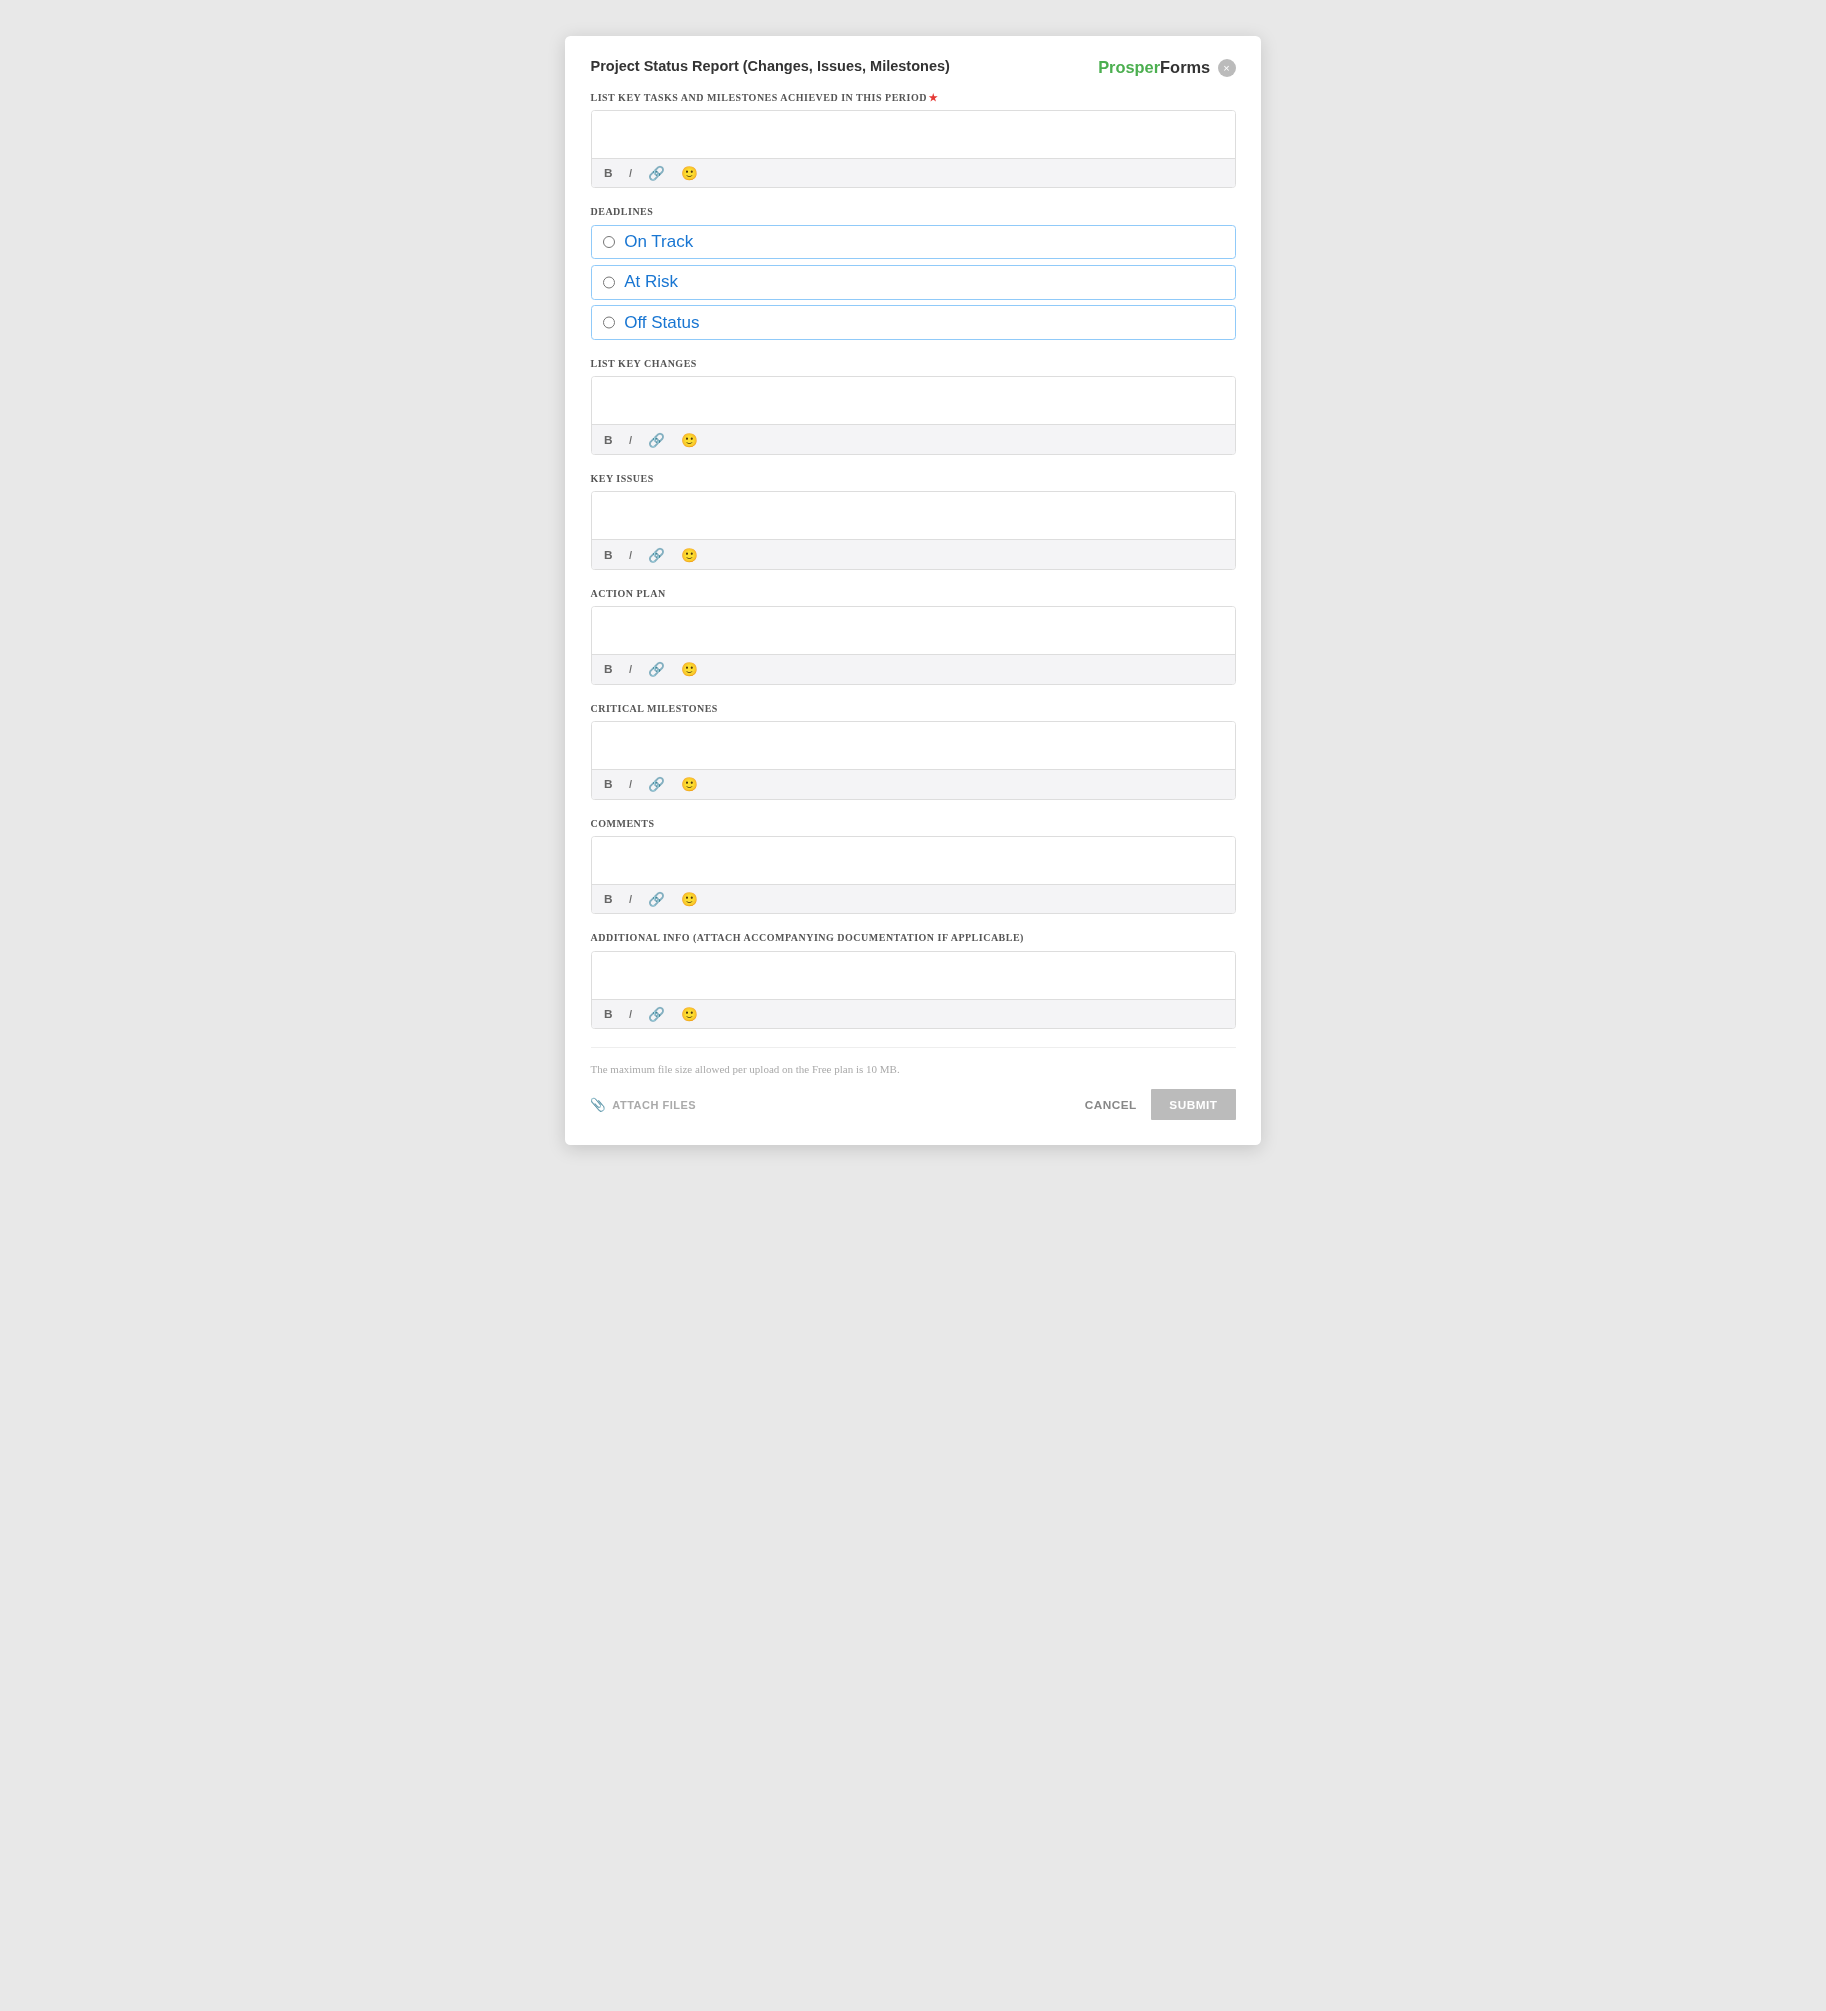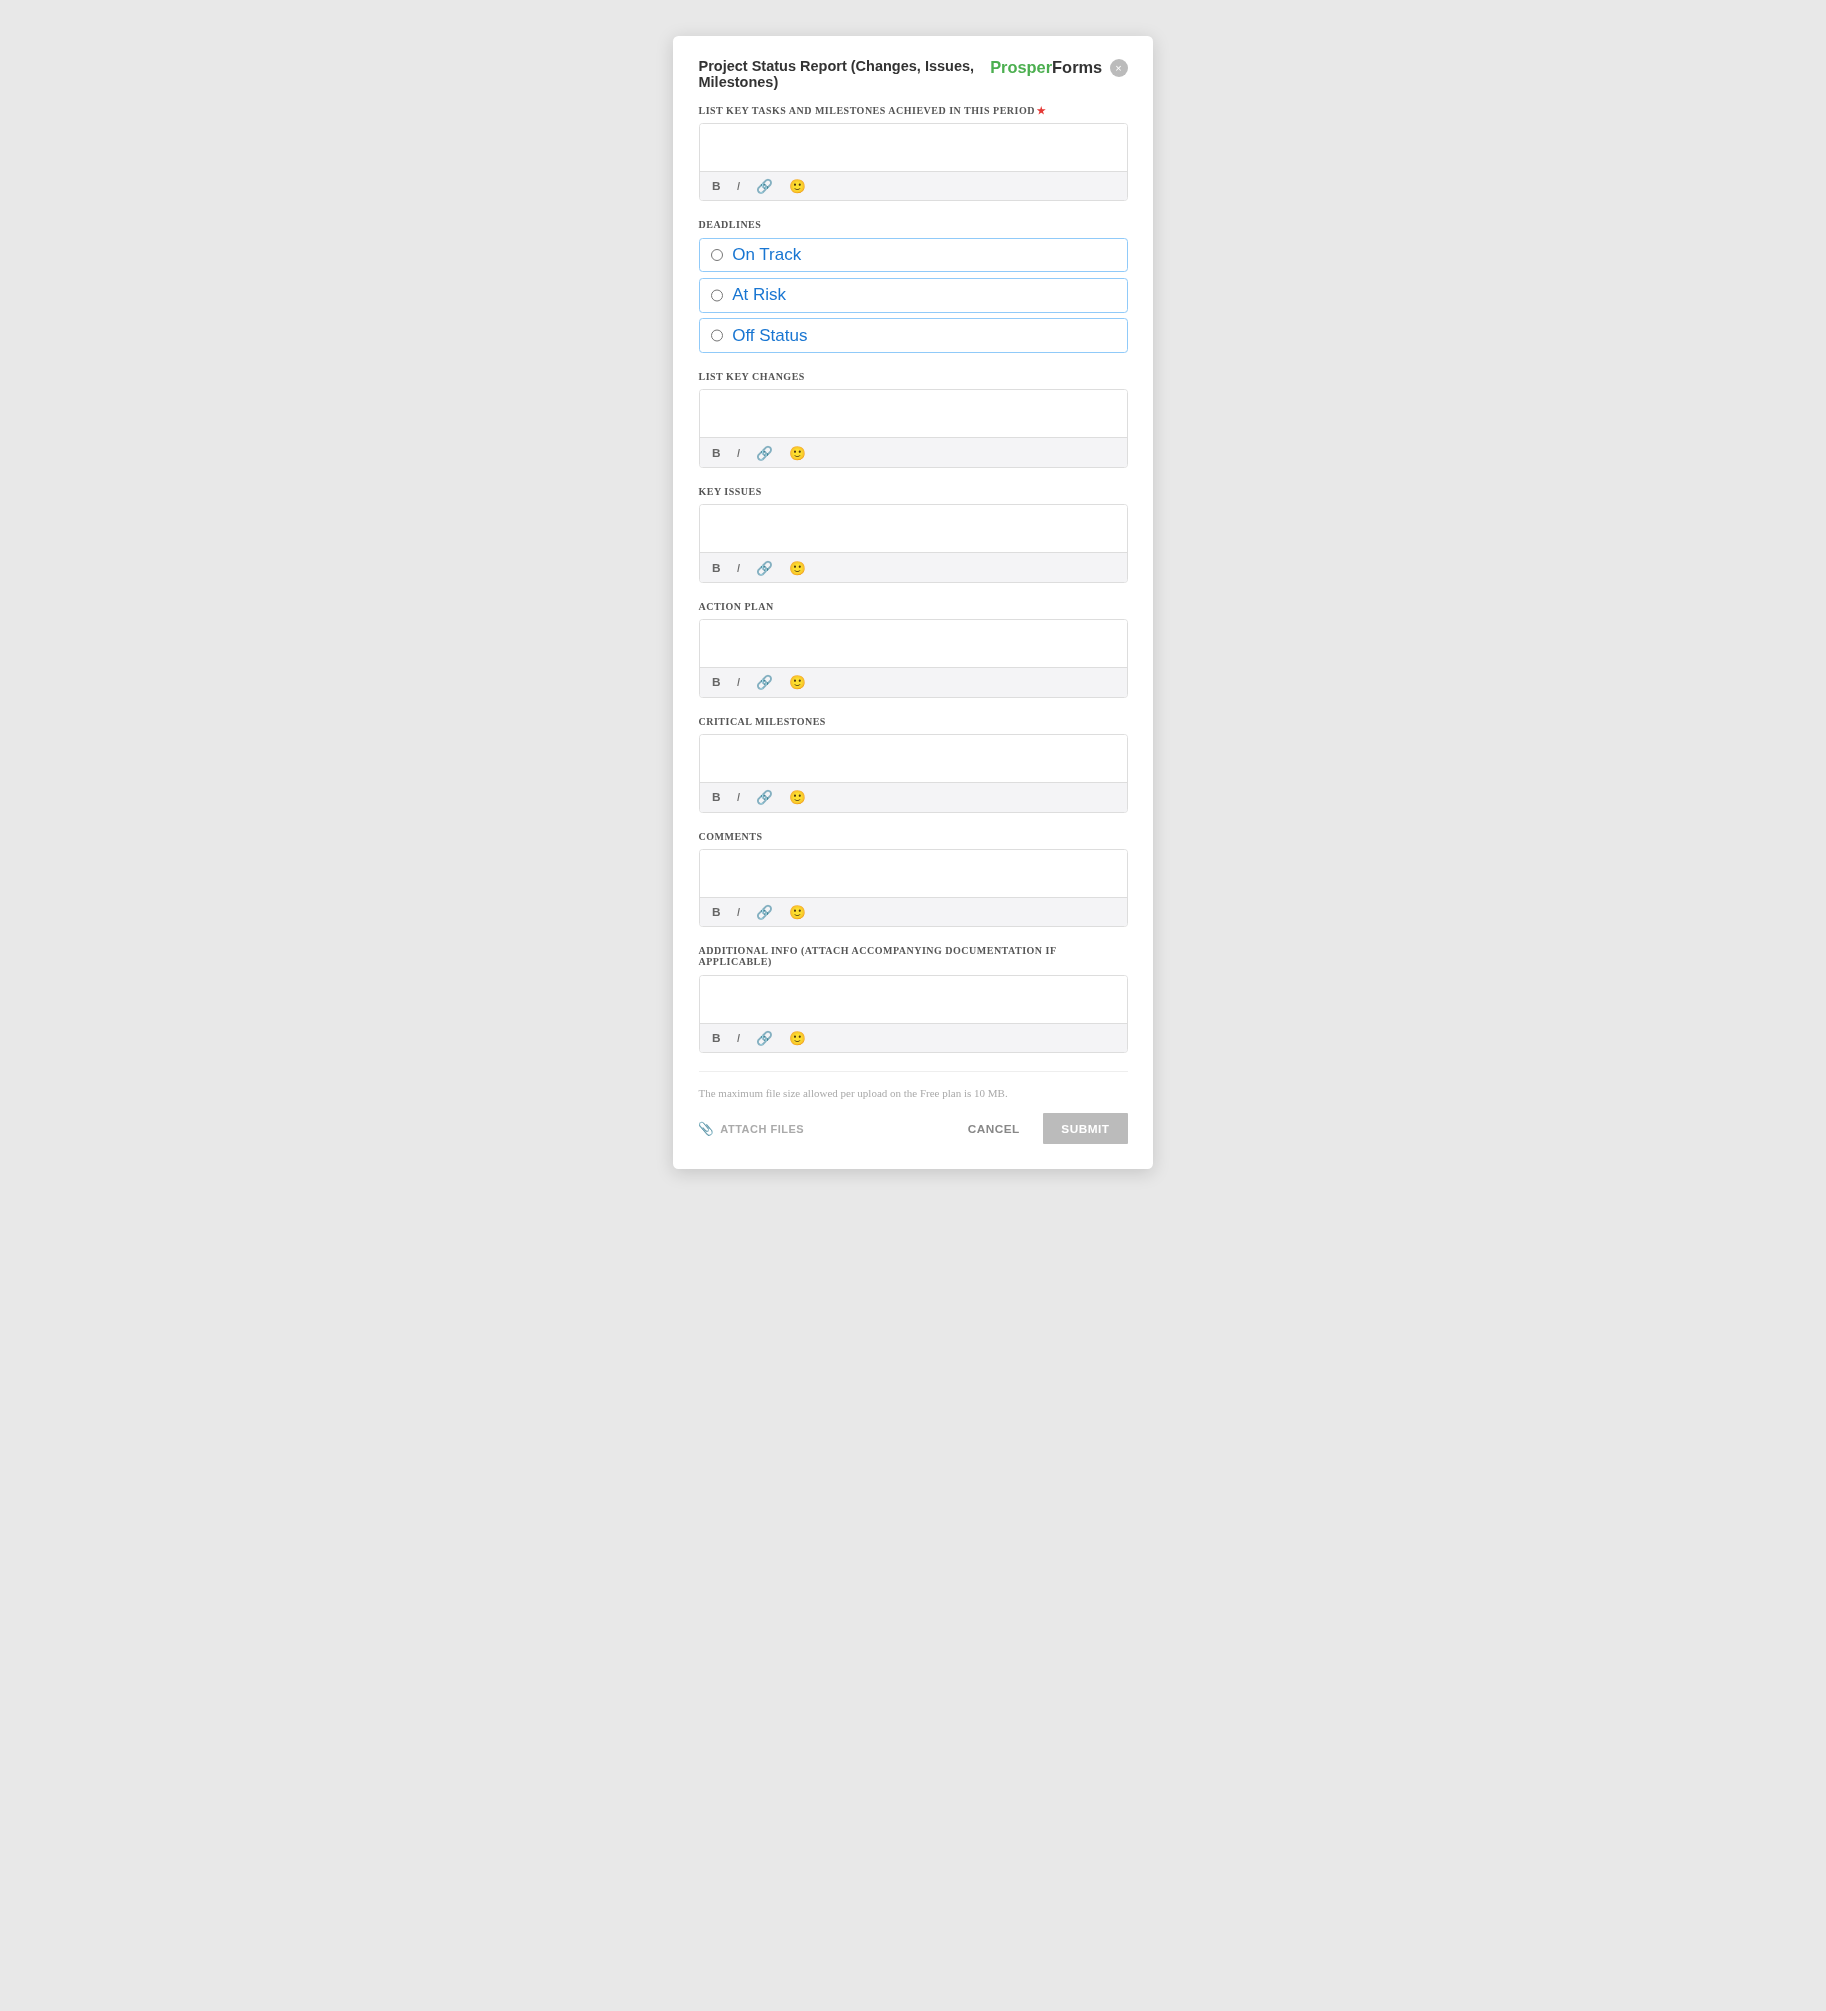--- a/index.html
+++ b/index.html
@@ -9,21 +9,21 @@
       display: flex;
       justify-content: center;
       align-items: flex-start;
       min-height: 100vh;
       padding: 36px 18px;
     }
     .modal {
       background: #fff;
       border-radius: 5.5px;
       box-shadow: 0 3.6px 18px rgba(0,0,0,0.15);
-      width: 480px;
+      width: 696px;
       max-width: 100%;
       position: relative;
       padding: 22px 25.5px 25.5px;
     }
     .modal-header {
       display: flex;
       justify-content: space-between;
       align-items: flex-start;
       margin-bottom: 14.5px;
     }
@@ -167,21 +167,20 @@
       display: flex;
       align-items: center;
       gap: 5.5px;
       text-transform: uppercase;
     }
     .attach-icon {
       font-size: 12.7px;
     }
     .action-btns {
       display: flex;
-      gap: 9px;
     }
     .cancel-btn {
       background: none;
       border: none;
       color: #888;
       font-size: 11.8px;
       font-weight: 600;
       cursor: pointer;
       letter-spacing: 0.5px;
       text-transform: uppercase;

